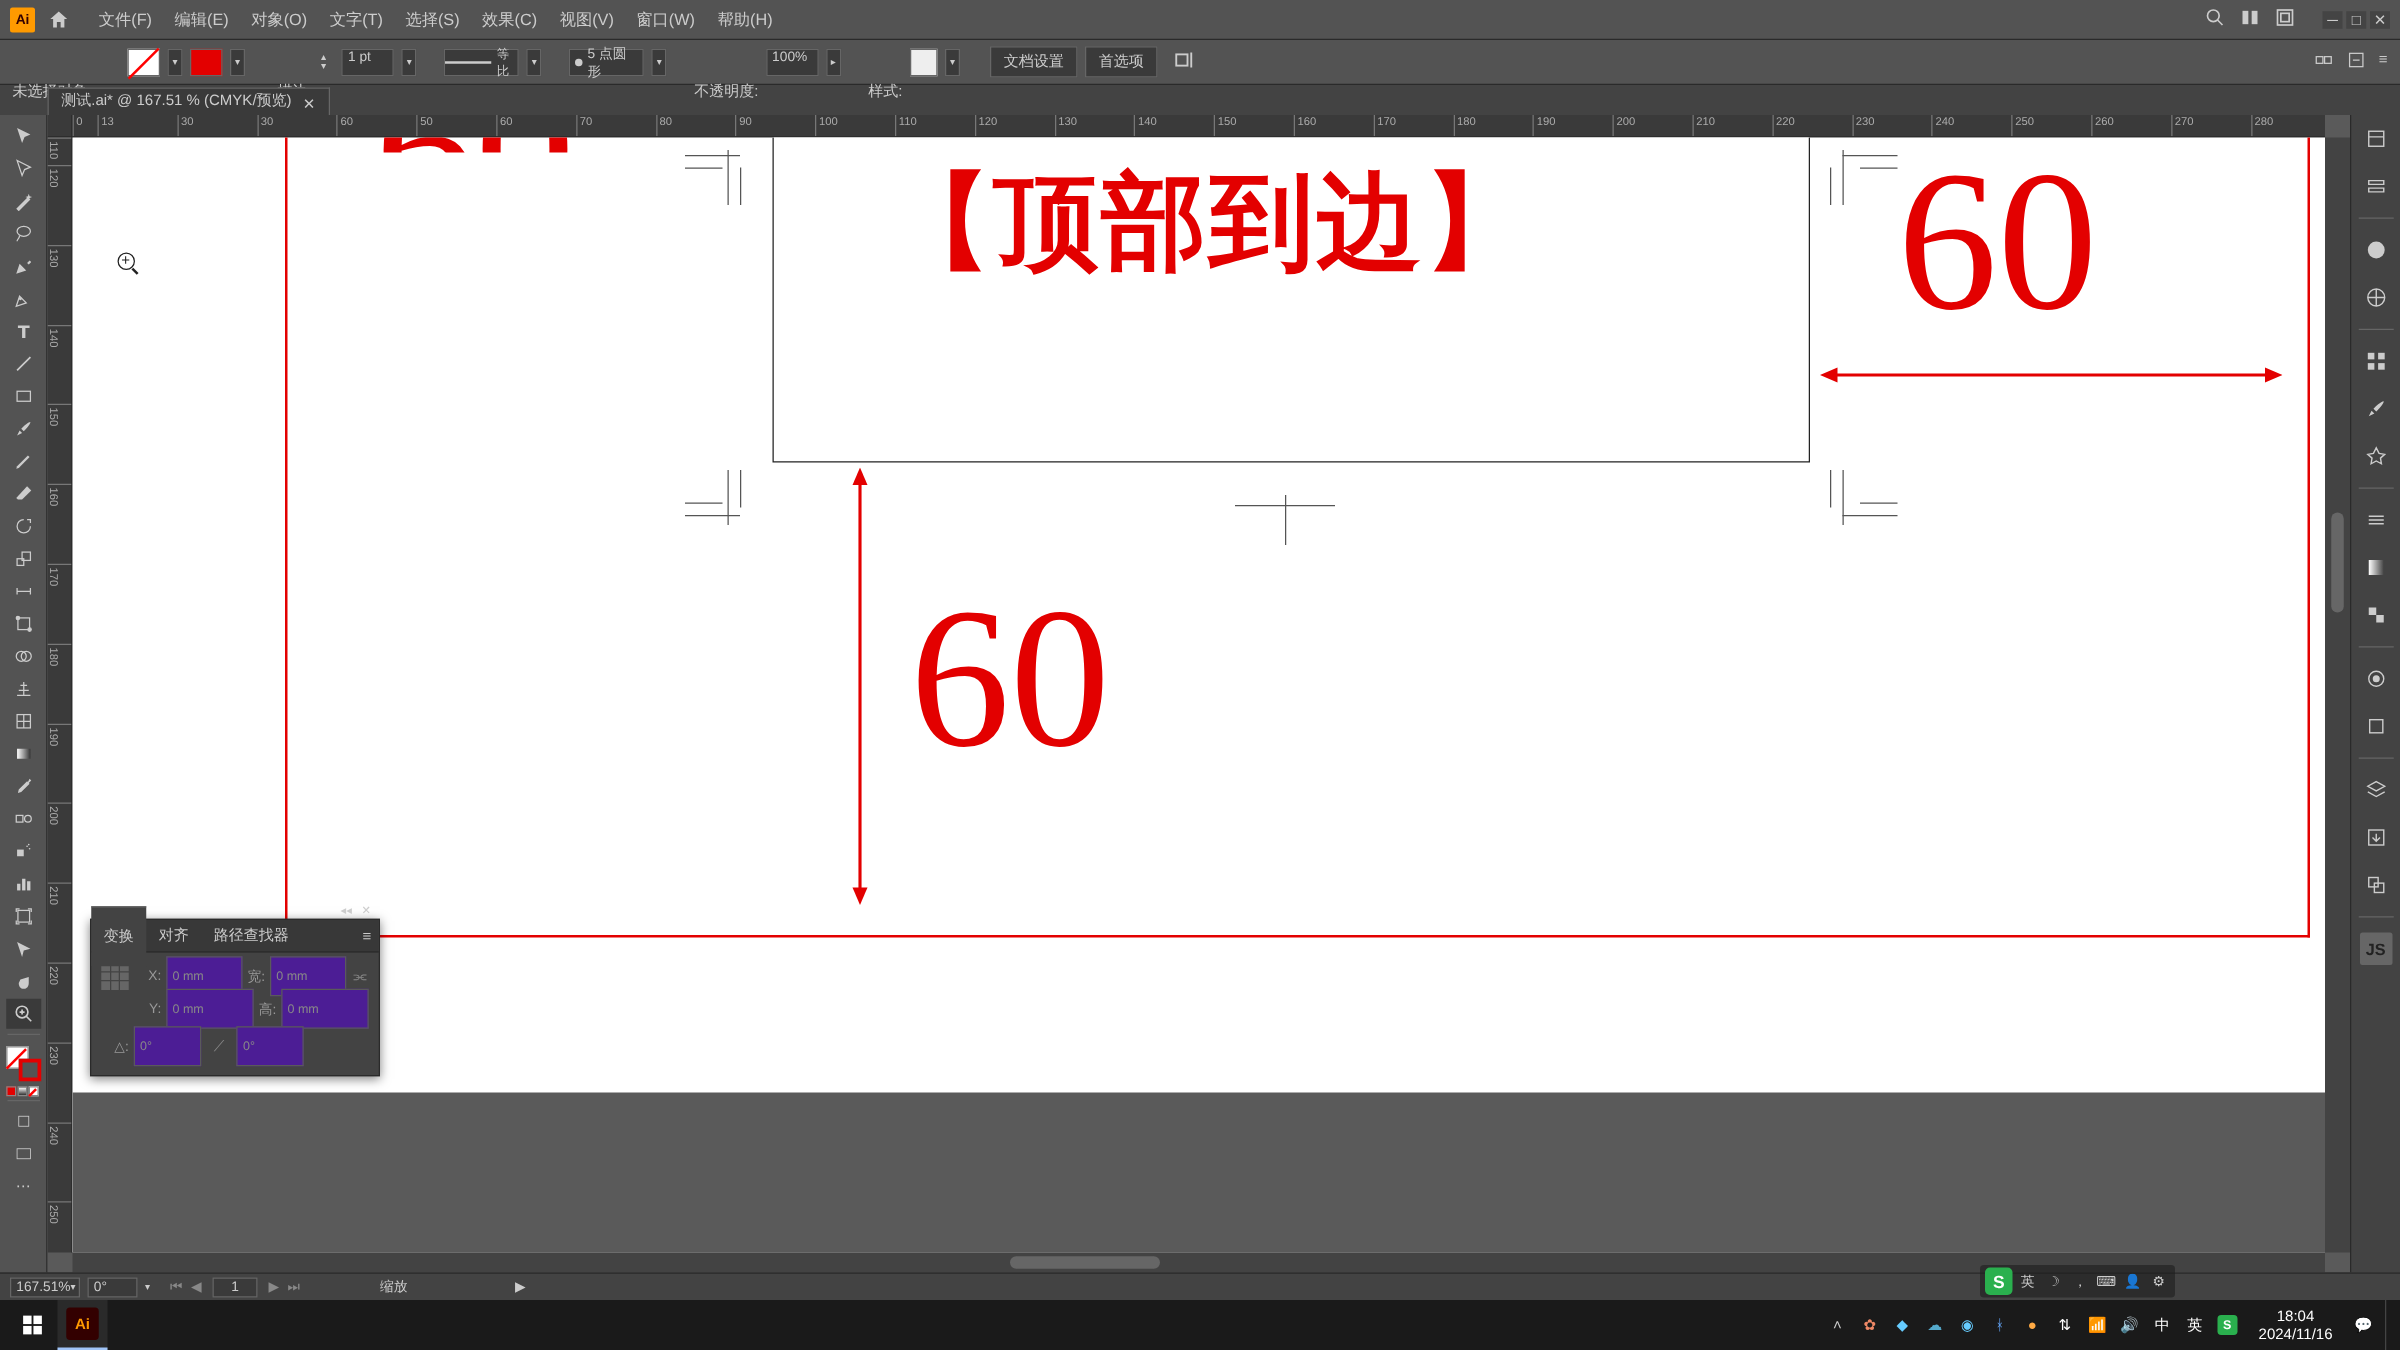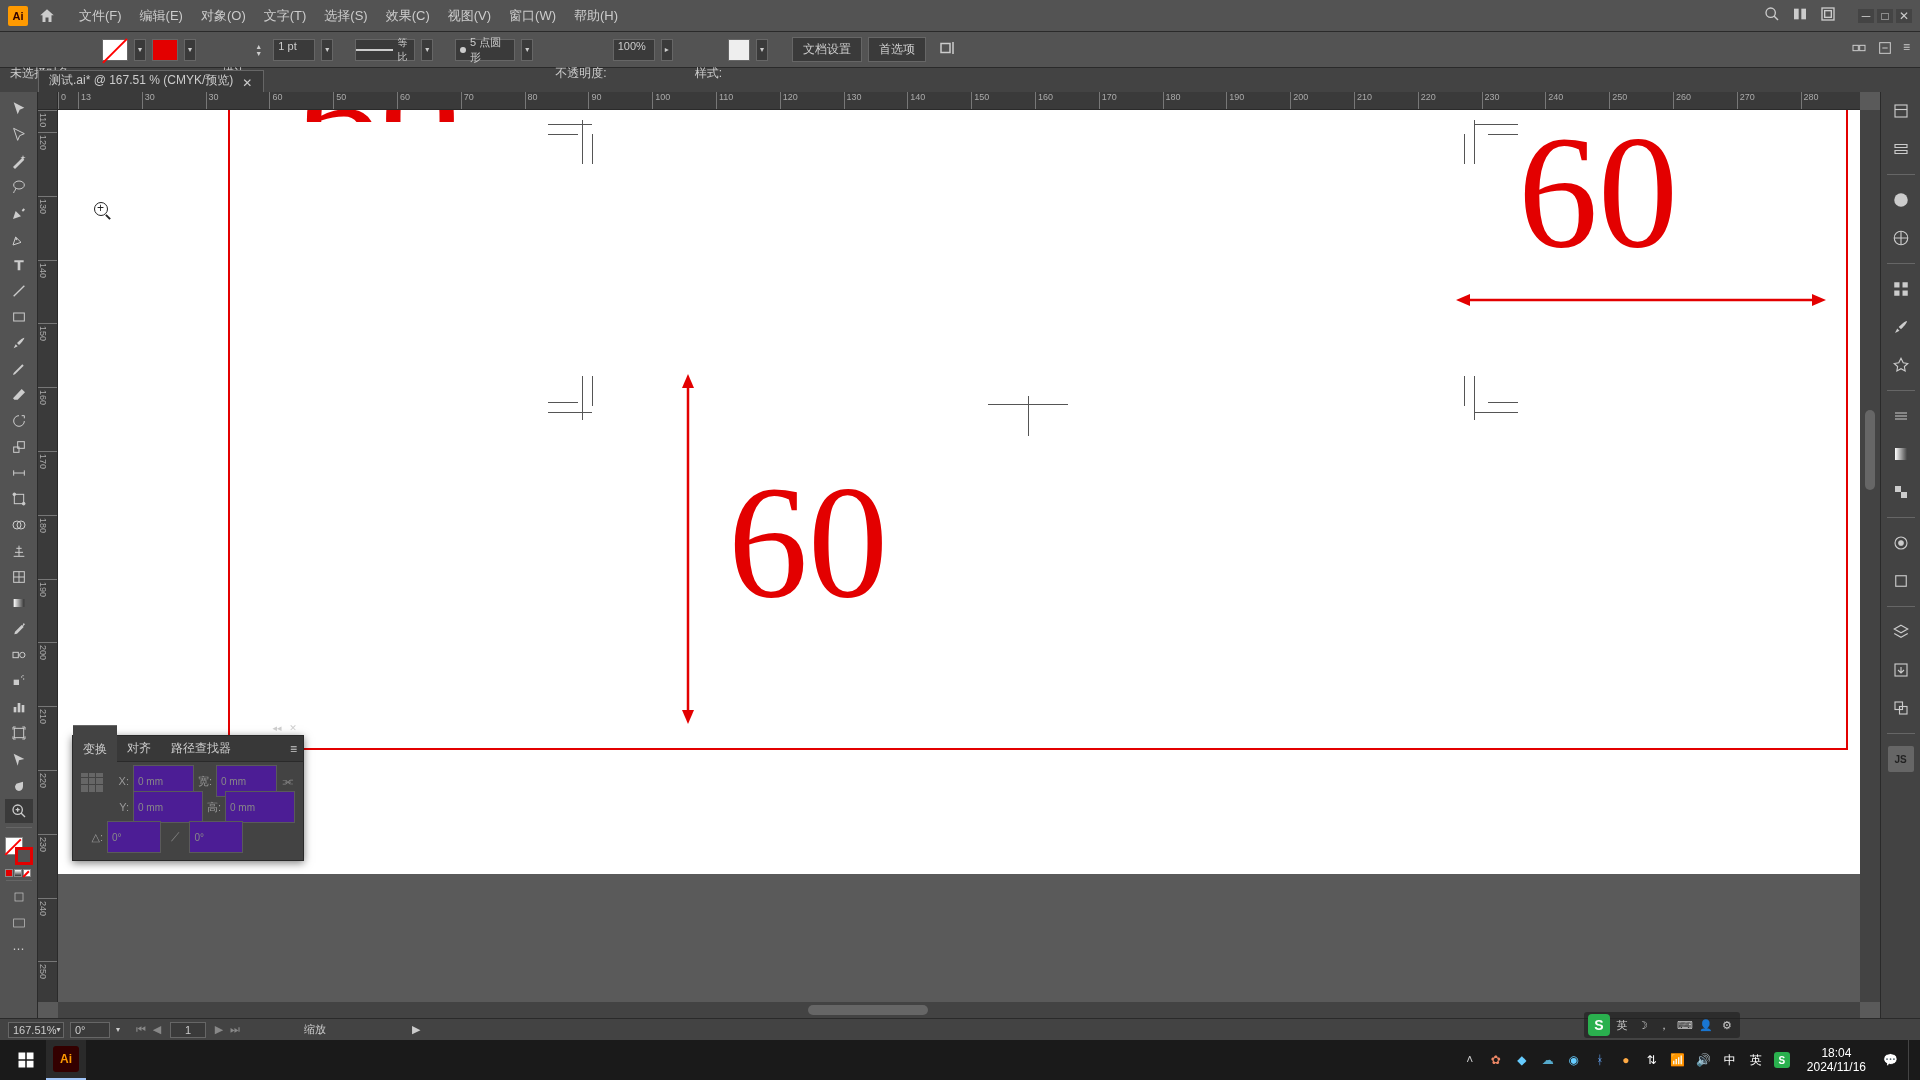--- a/index.html
+++ b/index.html
@@ -465,20 +465,24 @@
 
     </div>
 
     <div class="canvas-inner">
       <div class="artboard-gray"></div>
 
       <div class="red-line" style="left:170px; top:-300px; width:2px; height:940px;"></div>
       <div class="red-line" style="left:170px; top:638px; width:1620px; height:2px;"></div>
       <div class="red-line" style="left:1788px; top:-300px; width:2px; height:940px;"></div>
 
+      <div class="artbox" style="left:560px; top:-60px; width:830px; height:320px; border:1.5px solid #222;">
+
+        <div class="red-text-block" style="left:90px; top:70px;">【顶部到边】</div>
+      </div>
 
       <div class="crop-mark" style="left:490px; top:10px;">
         <div class="v" style="left:34px;"></div>
           <div class="v" style="left:44px;height:30px;top:14px"></div>
         <div class="h" style="top:4px;"></div>
           <div class="h" style="top:14px;width:30px"></div>
       </div>
 
       <div class="crop-mark" style="left:1416px; top:10px;">
         <div class="v" style="left:0;"></div>
@@ -623,21 +627,21 @@
           <path d="M12 8v8 M8 12l4 4 4-4"></path>
         </svg>
       </div>
     <div class="rp-icon">
         <svg width="18" height="18" viewBox="0 0 24 24" fill="none" stroke="#ccc" stroke-width="1.5">
           <rect x="4" y="4" width="10" height="10"></rect>
           <rect x="10" y="10" width="10" height="10"></rect>
         </svg>
       </div>
     <div class="rp-sep"></div>
-    <div class="rp-icon" style="background:#666;color:#222;font-weight:bold;font-size:10px;border-radius:2px">JS</div>
+    <div class="rp-icon" style="background:#666;color:#222;font-weight:bold;font-size:13px;border-radius:2px">JS</div>
   </div>
 </div>
 
 <div class="transform-panel">
   <div class="tp-header-icons">
     <div>◂◂</div>
     <div>✕</div>
   </div>
   <div class="tp-tabs">
     <div class="tp-tab active">变换</div>

